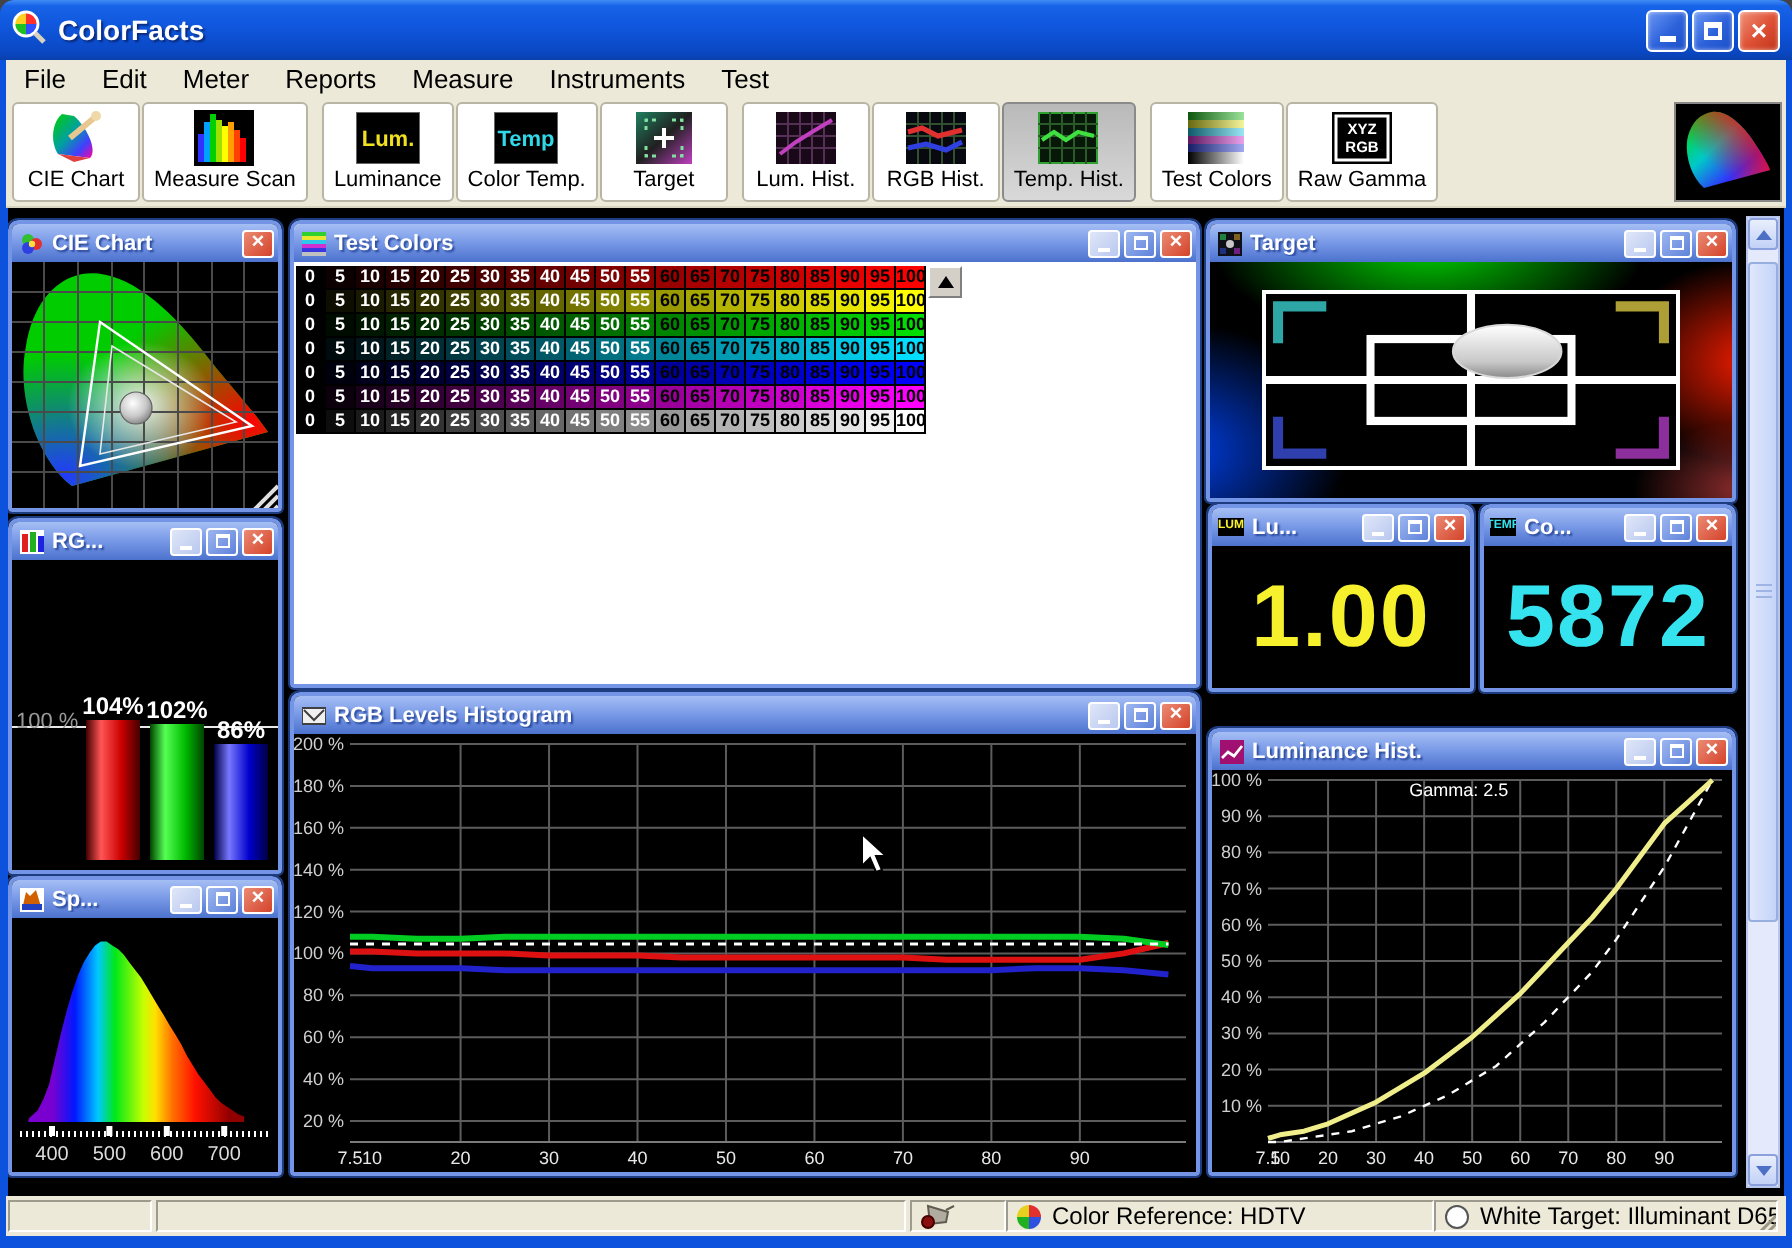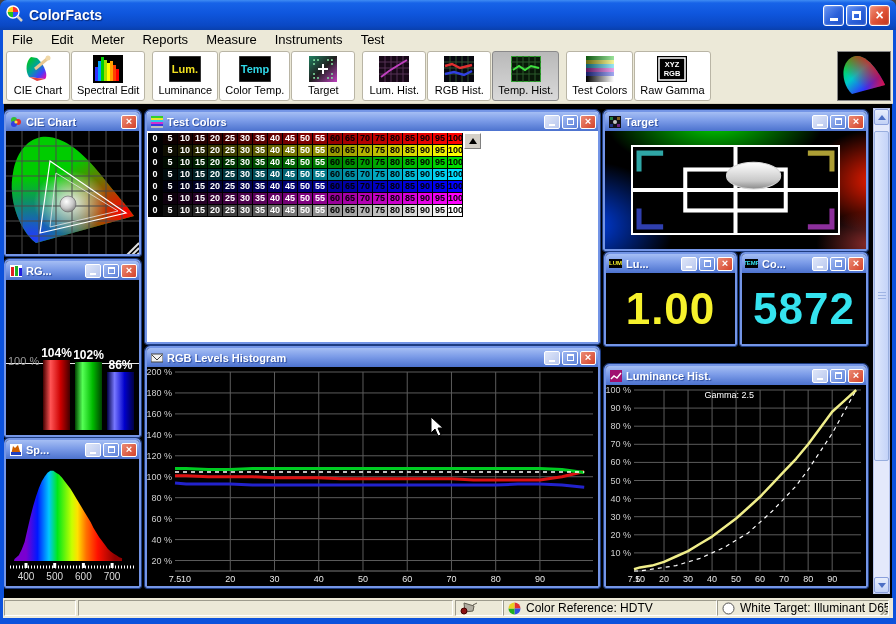--- a/index.html
+++ b/index.html
@@ -145,21 +145,21 @@
             <rect x="2" y="12" width="3" height="14" fill="#3030ff"></rect>
             <rect x="5" y="6" width="3" height="20" fill="#00a0ff"></rect>
             <rect x="8" y="2" width="3" height="24" fill="#00d000"></rect>
             <rect x="11" y="5" width="3" height="21" fill="#a0e000"></rect>
             <rect x="14" y="8" width="3" height="18" fill="#ffff00"></rect>
             <rect x="17" y="6" width="3" height="20" fill="#ffa000"></rect>
             <rect x="20" y="10" width="3" height="16" fill="#ff4000"></rect>
             <rect x="23" y="14" width="3" height="12" fill="#ff0000"></rect>
           </svg>
         </span>
-        <span class="tlabel">Spectral Edit</span>
+        <span class="tlabel">Measure Scan</span>
       </div>
       <div class="tsep"></div>
       <div class="tbtn">
         <span class="ticon">
           <svg width="32" height="26" viewBox="0 0 32 26">
             <rect width="32" height="26" fill="#000" stroke="#666"></rect>
             <text x="16" y="17" fill="#f0e020" font-size="11" font-weight="bold" text-anchor="middle" font-family="Liberation Sans,sans-serif">Lum.</text>
           </svg>
         </span>
         <span class="tlabel">Luminance</span>

